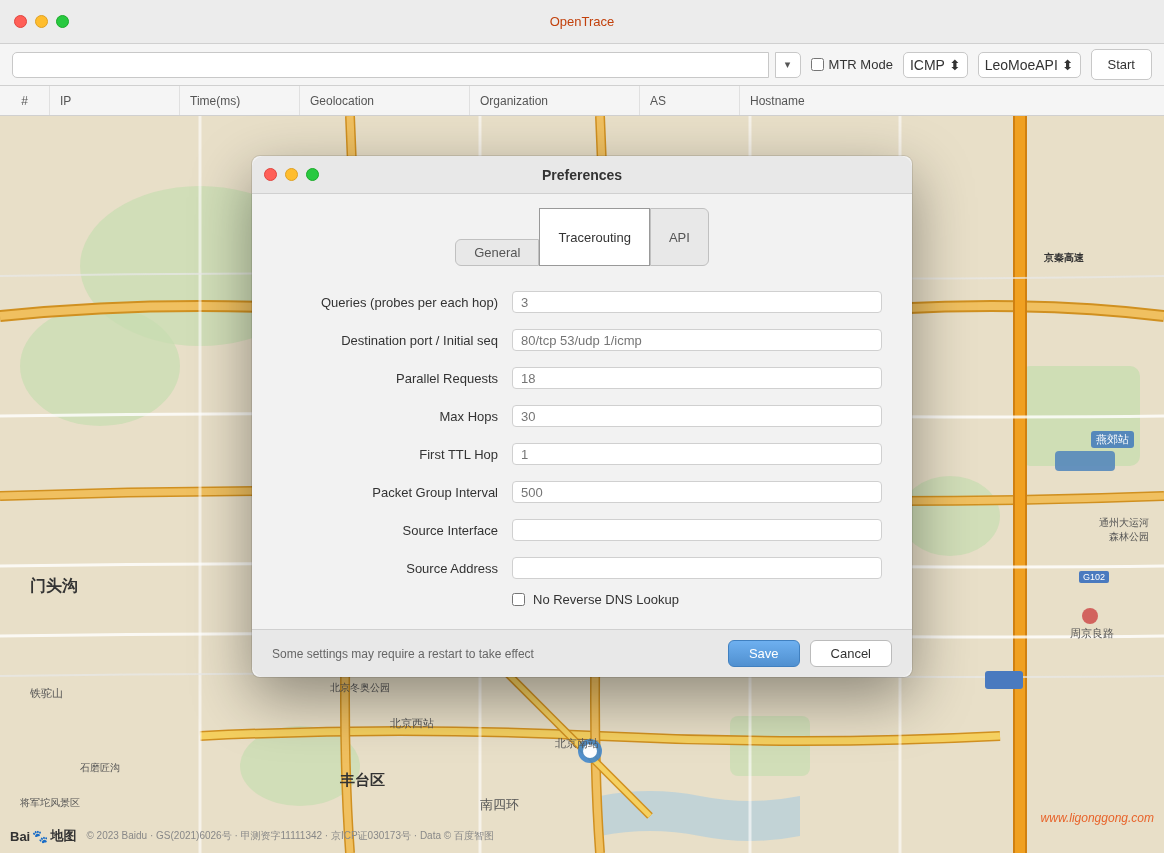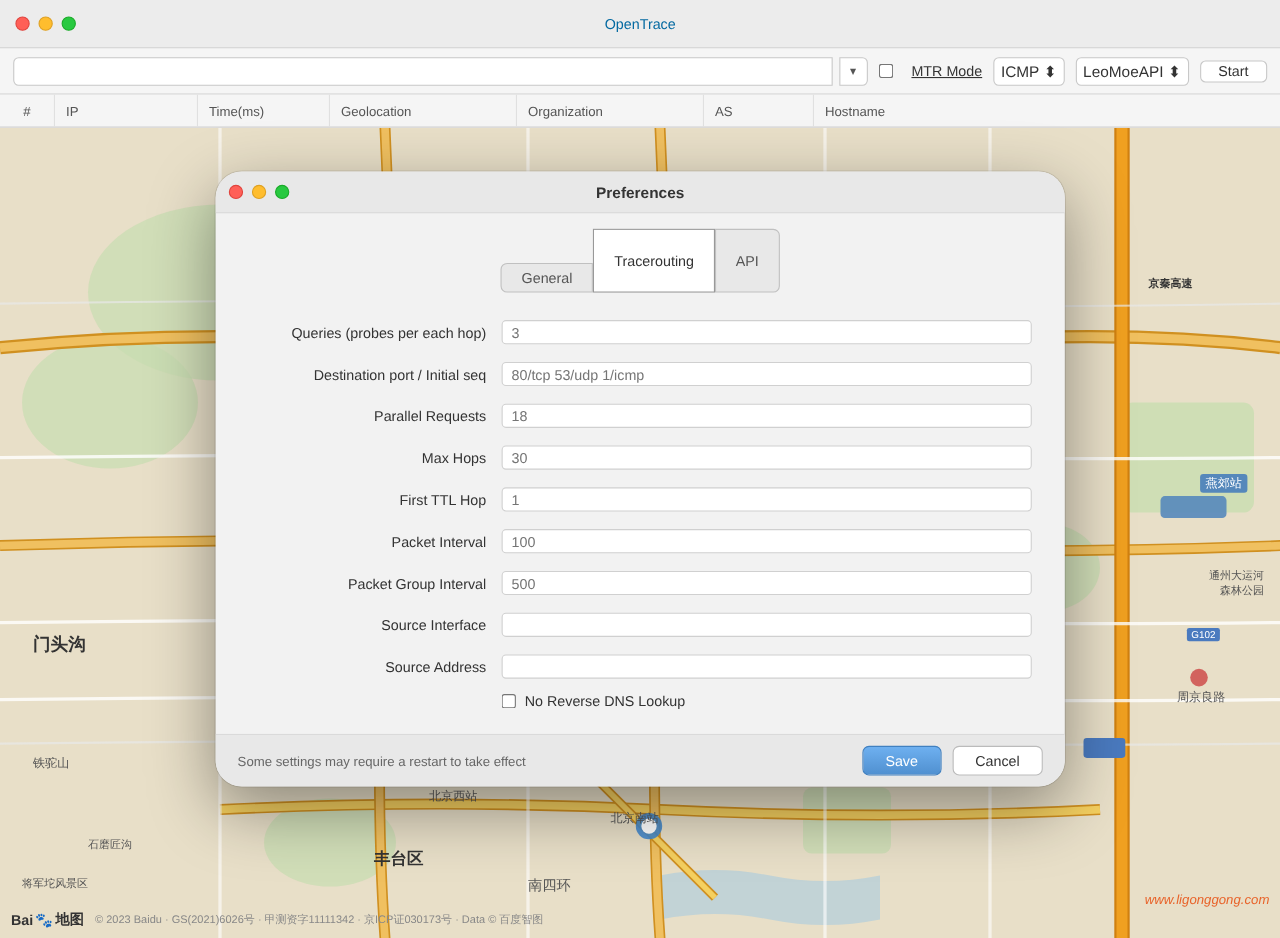--- a/index.html
+++ b/index.html
@@ -34,21 +34,21 @@
       height: 13px;
       border-radius: 50%;
       cursor: pointer;
     }
     .tl-close { background: #ff5f57; border: 1px solid #e0443e; }
     .tl-min { background: #ffbd2e; border: 1px solid #dfa123; }
     .tl-max { background: #28c940; border: 1px solid #1aab29; }
     .titlebar-title {
       font-size: 13px;
       font-weight: 500;
-      color: #0369a1;
+      color: #c2410c;
     }
 
     
     .toolbar {
       background: #f5f5f5;
       border-bottom: 1px solid #d0d0d0;
       height: 42px;
       display: flex;
       align-items: center;
       padding: 0 12px;
@@ -76,42 +76,41 @@
       cursor: pointer;
       display: flex;
       align-items: center;
       justify-content: center;
       font-size: 11px;
       color: #555;
     }
     .mtr-checkbox {
       display: flex;
       align-items: center;
-      gap: 17px;
-      font-size: 13px;
-      color: #333;
-      text-decoration: underline;
+      gap: 5px;
+      font-size: 13px;
+      color: #333;
     }
     .mtr-checkbox input { margin: 0; }
     .select-box {
       height: 26px;
       border: 1px solid #c8c8c8;
       border-radius: 5px;
       background: #fff;
       padding: 0 6px;
       font-size: 13px;
       color: #333;
       cursor: pointer;
       display: flex;
       align-items: center;
       gap: 4px;
     }
     .select-box span { font-size: 14px; text-align: center; }
     .start-btn {
-      height: 20px;
+      height: 31px;
       padding: 0 16px;
       background: #fff;
       border: 1px solid #c8c8c8;
       border-radius: 5px;
       font-size: 13px;
       cursor: pointer;
       color: #333;
     }
 
     
@@ -178,23 +177,23 @@
       bottom: 0;
       display: flex;
       align-items: flex-start;
       justify-content: center;
       padding-top: 40px;
       z-index: 100;
     }
 
     
     .preferences-dialog {
-      width: 772px;
+      width: 660px;
       background: #f2f2f2;
-      border-radius: 24px;
+      border-radius: 8px;
       box-shadow: 0 20px 60px rgba(0,0,0,0.4), 0 0 0 1px rgba(0,0,0,0.1);
       overflow: hidden;
     }
 
     .dialog-titlebar {
       background: #e8e8e8;
       height: 38px;
       display: flex;
       align-items: center;
       justify-content: center;
@@ -494,24 +493,20 @@
       <div class="form-row">
         <label class="form-label">Max Hops</label>
         <input type="text" class="form-input" placeholder="30" style="">
       </div>
 
       <div class="form-row">
         <label class="form-label">First TTL Hop</label>
         <input type="text" class="form-input" placeholder="1" style="">
       </div>
 
-      <div class="form-row">
-        <label class="form-label">Packet Interval</label>
-        <input type="text" class="form-input" placeholder="100" style="">
-      </div>
 
       <div class="form-row">
         <label class="form-label">Packet Group Interval</label>
         <input type="text" class="form-input" placeholder="500" style="">
       </div>
 
       <div class="form-row">
         <label class="form-label">Source Interface</label>
         <input type="text" class="form-input" placeholder="" style="">
       </div>

